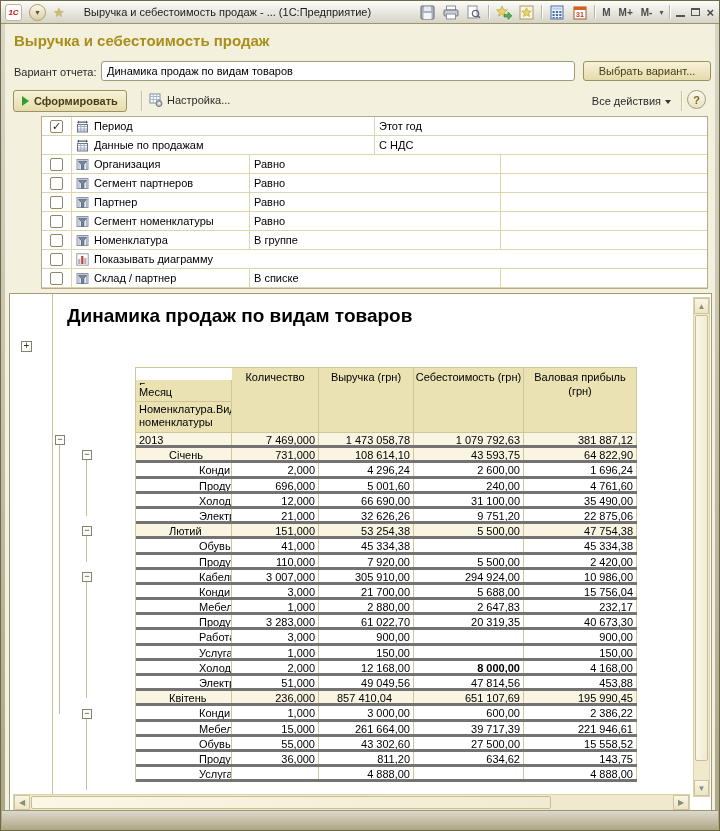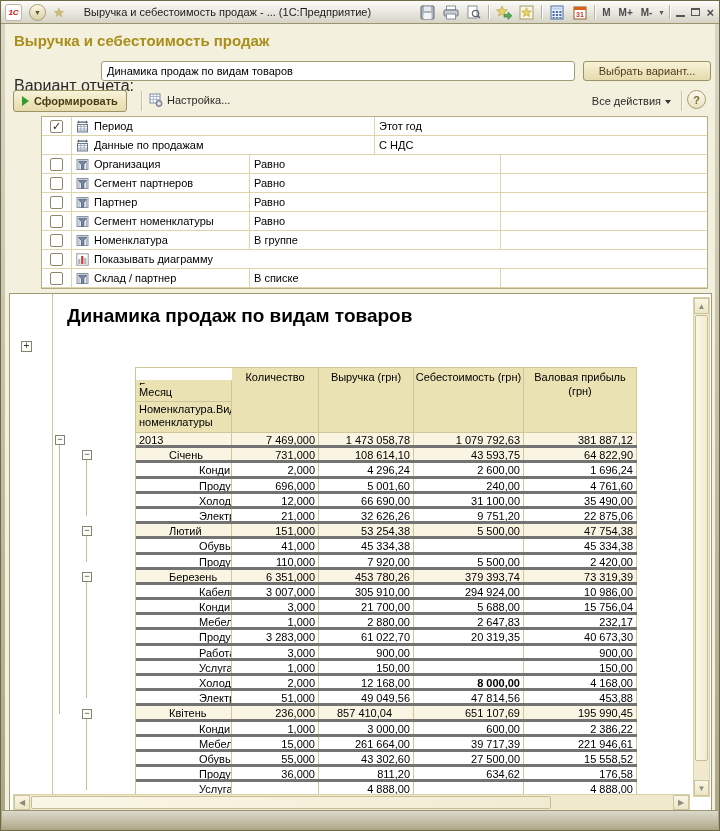--- a/index.html
+++ b/index.html
@@ -23,21 +23,21 @@
   .tb-ic { display:flex; align-items:center; justify-content:center; width:17px; height:17px; }
   .tb-mem { font-size:10px; font-weight:bold; color:#4a4a4a; padding:0 1px; }
   .tb-chev { font-size:8px; color:#555; }
   .wc-min { width:9px; height:2px; background:#555; margin-top:8px; }
   .wc-max { width:9px; height:8px; border:1px solid #555; border-top-width:2px; box-sizing:border-box; }
   .wc-close { font-size:13px; font-weight:bold; color:#4a4a4a; line-height:13px; }
 
   
   .form { position:absolute; left:4px; right:4px; top:23px; height:789px; background:#f4f0de; }
   .page-title { position:absolute; left:9px; top:8px; font-size:15px; font-weight:bold; color:#a98e1a; }
-  .variant-label { position:absolute; left:9px; top:53px; font-size:16px; color:#2a2a2a;text-align:right; }
+  .variant-label { position:absolute; left:9px; top:42px; font-size:11px; color:#2a2a2a;text-align:right; }
   .variant-input { position:absolute; left:96px; top:37px; width:474px; height:20px; background:#fff;
                    border:1px solid #a39c78; border-radius:3px; box-sizing:border-box;
                    font-size:11px; line-height:18px; padding-left:5px; color:#000; }
   .btn { background:linear-gradient(#f8f2d8,#e5dbac); border:1px solid #9a9164; border-radius:3px;
          font-size:11px; color:#4a3c12; box-sizing:border-box; display:flex; align-items:center; justify-content:center; }
   .variant-btn { position:absolute; left:578px; top:37px; width:128px; height:20px; }
   .generate-btn { position:absolute; left:8px; top:66px; height:22px; padding:0 8px; font-weight:bold; gap:5px; }
   .play-tri { width:0; height:0; border-left:7px solid #2f9e2f; border-top:5px solid transparent; border-bottom:5px solid transparent; }
   .cmd-sep { position:absolute; left:136px; top:67px; width:1px; height:20px; background:#c9c29c; box-shadow:1px 0 0 #faf7ec; }
   .settings { position:absolute; left:144px; top:69px; display:flex; align-items:center; gap:4px; font-size:11px; color:#2a2a2a; }
@@ -432,27 +432,20 @@
               <div class="t-cell t-num" style="width: 110px;"></div>
               <div class="t-cell t-num" style="width: 113px;">45 334,38</div>
             </div>
             <div class="t-row">
               <div class="t-cell" style="width: 96px; padding-left: 63px;">Продукты</div>
               <div class="t-cell t-num" style="width: 87px;">110,000</div>
               <div class="t-cell t-num" style="width: 95px;">7 920,00</div>
               <div class="t-cell t-num" style="width: 110px;">5 500,00</div>
               <div class="t-cell t-num" style="width: 113px;">2 420,00</div>
             </div>
-            <div class="t-row grp">
-              <div class="t-cell" style="width: 96px; padding-left: 33px;">Березень</div>
-              <div class="t-cell t-num" style="width: 87px;">6 351,000</div>
-              <div class="t-cell t-num" style="width: 95px;">453 780,26</div>
-              <div class="t-cell t-num" style="width: 110px;">379 393,74</div>
-              <div class="t-cell t-num" style="width: 113px;">73 319,39</div>
-            </div>
             <div class="t-row">
               <div class="t-cell" style="width: 96px; padding-left: 63px;">Кабели силовые NYM</div>
               <div class="t-cell t-num" style="width: 87px;">3 007,000</div>
               <div class="t-cell t-num" style="width: 95px;">305 910,00</div>
               <div class="t-cell t-num" style="width: 110px;">294 924,00</div>
               <div class="t-cell t-num" style="width: 113px;">10 986,00</div>
             </div>
             <div class="t-row">
               <div class="t-cell" style="width: 96px; padding-left: 63px;">Кондиционеры</div>
               <div class="t-cell t-num" style="width: 87px;">3,000</div>
@@ -528,21 +521,21 @@
               <div class="t-cell t-num" style="width: 87px;">55,000</div>
               <div class="t-cell t-num" style="width: 95px;">43 302,60</div>
               <div class="t-cell t-num" style="width: 110px;">27 500,00</div>
               <div class="t-cell t-num" style="width: 113px;">15 558,52</div>
             </div>
             <div class="t-row">
               <div class="t-cell" style="width: 96px; padding-left: 63px;">Продукты</div>
               <div class="t-cell t-num" style="width: 87px;">36,000</div>
               <div class="t-cell t-num" style="width: 95px;">811,20</div>
               <div class="t-cell t-num" style="width: 110px;">634,62</div>
-              <div class="t-cell t-num" style="width: 113px;">176,58</div>
+              <div class="t-cell t-num" style="width: 113px;">143,75</div>
             </div>
             <div class="t-row">
               <div class="t-cell" style="width: 96px; padding-left: 63px;">Услуга</div>
               <div class="t-cell t-num" style="width: 87px;"></div>
               <div class="t-cell t-num" style="width: 95px;">4 888,00</div>
               <div class="t-cell t-num" style="width: 110px;"></div>
               <div class="t-cell t-num" style="width: 113px;">4 888,00</div>
             </div>
           </div>
       </div>

